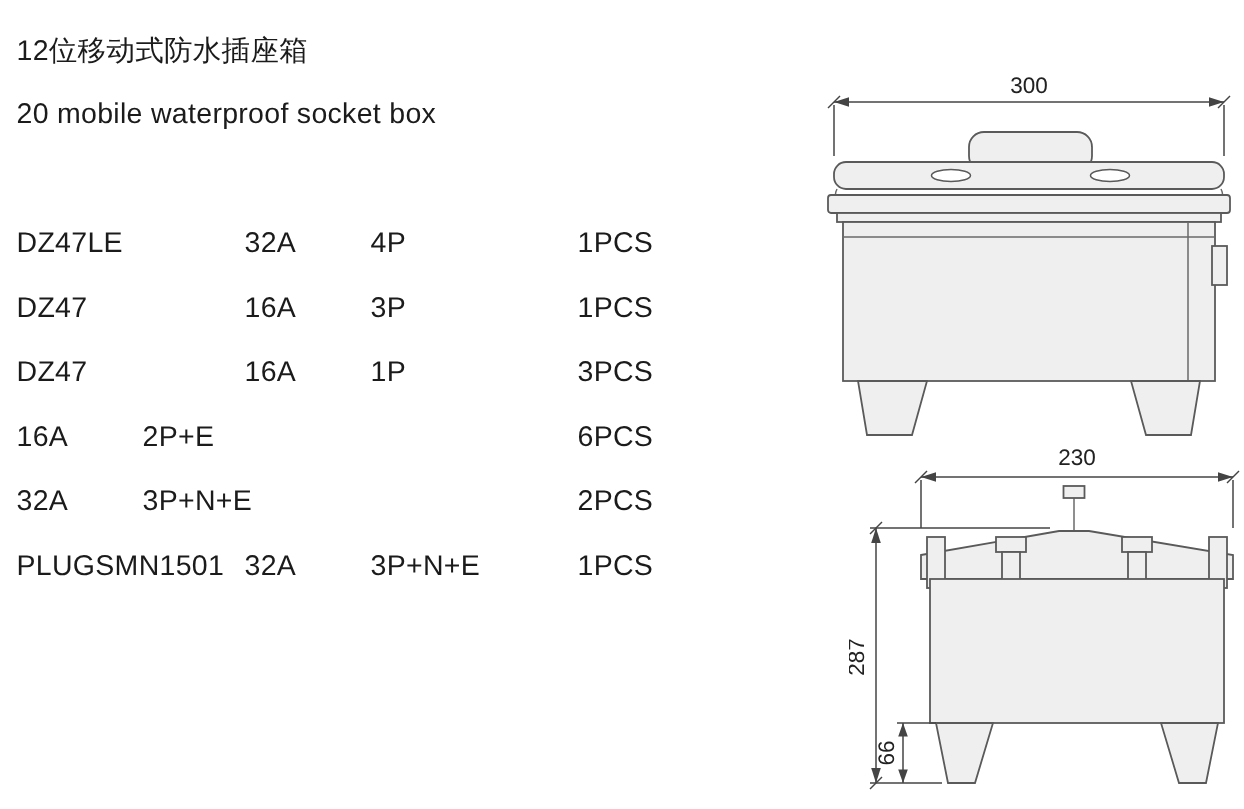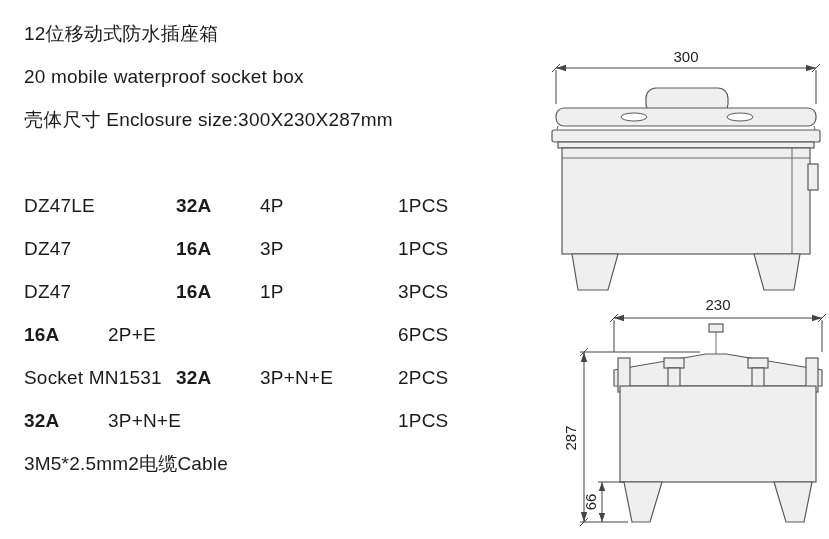--- a/index.html
+++ b/index.html
@@ -3,44 +3,43 @@
 <meta charset="utf-8">
 <style>
   * { margin:0; padding:0; box-sizing:border-box; }
   html,body { background:#ffffff; }
   .page {
     position:relative; width:829px; height:539px; background:#ffffff;
     font-family:"Liberation Sans","DejaVu Sans",sans-serif;
     color:#1b1b1b; overflow:hidden;
   }
   .specs { position:absolute; left:11px; top:12px; width:530px; }
-  .line, .trow { height:43px; display:flex; align-items:center; font-size:19px; letter-spacing:0.2px; white-space:nowrap;margin-left:13px; }
+  .line, .trow { height:43px; display:flex; align-items:center; font-size:19px; letter-spacing:0.2px; white-space:nowrap; }
   .trow { }
   .c-item { width:374px; display:flex; }
   .c-model { width:152px; }
-  .c-curr  { width:84px;font-weight:bold; }
+  .c-curr  { width:84px; }
   .c-pole  { }
   .c-qty   { }
   .drawing { position:absolute; }
   svg text { font-family:"Liberation Sans","DejaVu Sans",sans-serif; font-size:15px; fill:#222; }
   .shape { fill:#efefef; stroke:#5a5a5a; stroke-width:1.2; }
   .hole  { fill:#ffffff; stroke:#5a5a5a; stroke-width:1; }
   .dim   { stroke:#444; stroke-width:1; fill:none; }
   .arrow { fill:#444; stroke:none; }
   .seam  { stroke:#6a6a6a; stroke-width:1; fill:none; }
 </style>
 </head>
 <body>
 
 <div class="page">
 
   <div class="specs">
     <div class="line">12位移动式防水插座箱</div>
     <div class="line">20 mobile waterproof socket box</div>
-    <div class="line">壳体尺寸 Enclosure size:300X230X287mm</div>
 
     <div class="trow">
     </div>
 
     <div class="trow">
       <div class="c-item">
         <span class="c-model">DZ47LE</span>
         <span class="c-curr">32A</span>
         <span class="c-pole">4P</span>
       </div>
@@ -68,36 +67,35 @@
     <div class="trow">
       <div class="c-item">
         <span class="c-curr">16A</span>
         <span class="c-pole">2P+E</span>
       </div>
       <div class="c-qty">6PCS</div>
     </div>
 
     <div class="trow">
       <div class="c-item">
-        <span class="c-model">Socket MN1531</span>
         <span class="c-curr">32A</span>
         <span class="c-pole">3P+N+E</span>
       </div>
       <div class="c-qty">2PCS</div>
     </div>
 
     <div class="trow">
       <div class="c-item">
+        <span class="c-model">PLUGSMN1501</span>
         <span class="c-curr">32A</span>
         <span class="c-pole">3P+N+E</span>
       </div>
       <div class="c-qty">1PCS</div>
     </div>
 
-    <div class="line">3M5*2.5mm2电缆Cable</div>
   </div>
 
   <svg class="drawing" style="left:550px; top:42px;" width="272" height="250" viewBox="0 0 272 250">
 
     <g>
       <text x="136" y="20" text-anchor="middle">300</text>
       <line class="dim" x1="6" y1="26" x2="266" y2="26"></line>
       <path class="arrow" d="M6 26 L16 22.8 L16 29.2 Z"></path>
       <path class="arrow" d="M266 26 L256 22.8 L256 29.2 Z"></path>
       <line class="dim" x1="2" y1="30" x2="10" y2="22"></line>

